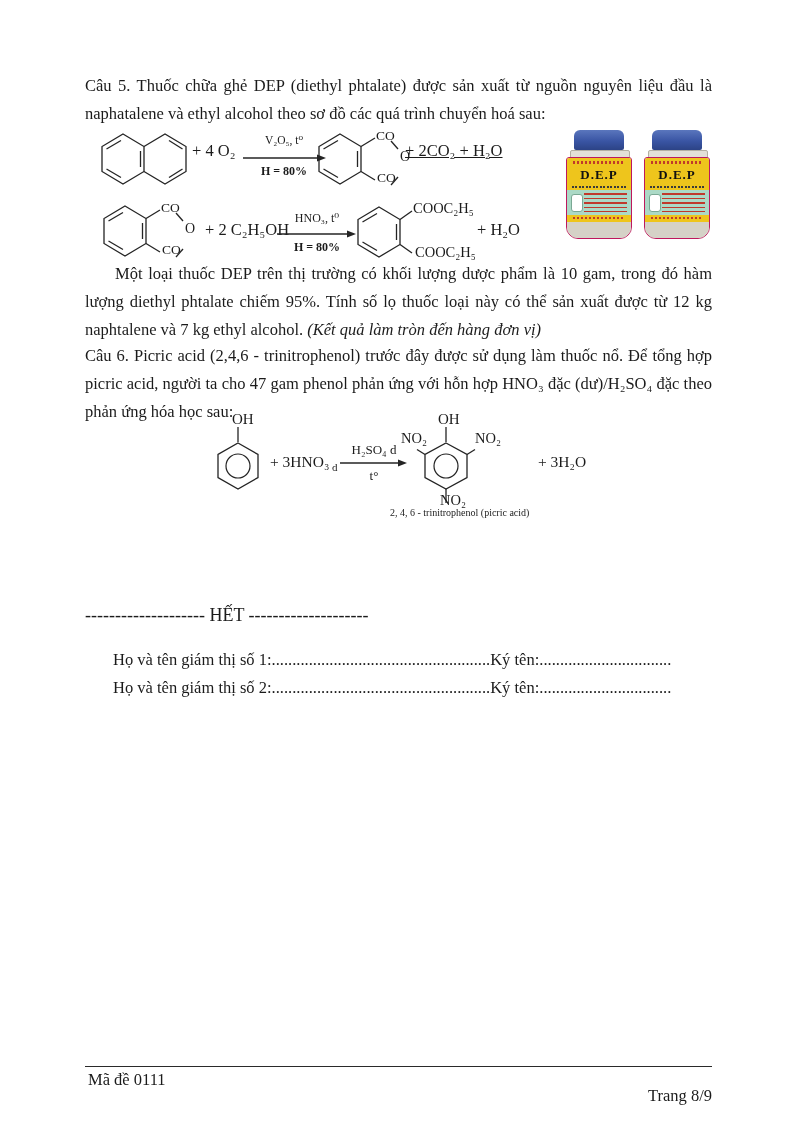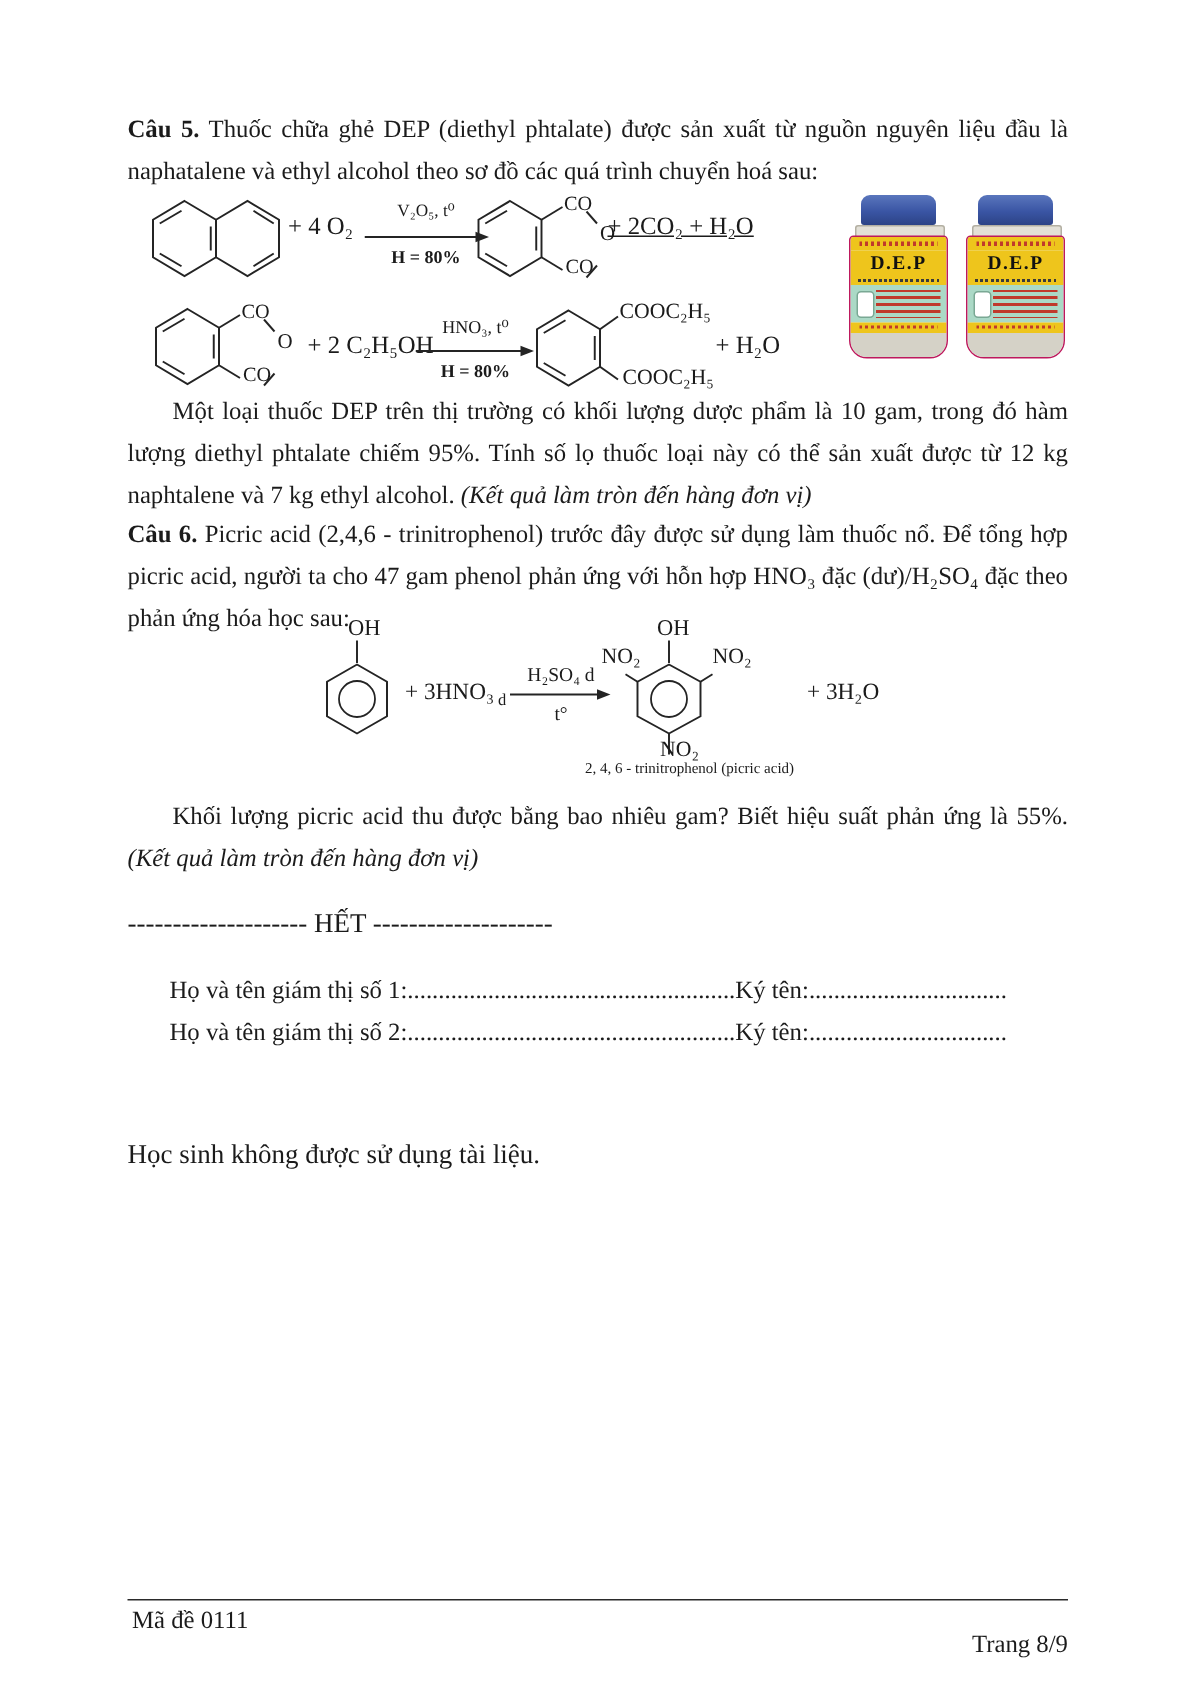--- a/index.html
+++ b/index.html
@@ -1,19 +1,19 @@
 <!DOCTYPE html>
 <html><head>
 <meta charset="utf-8">
 <style>
   html,body{margin:0;padding:0;background:#ffffff;}
   .page{position:relative;width:794px;height:1122px;background:#ffffff;
         font-family:"Liberation Serif","DejaVu Serif",serif;color:#1b1b1b;overflow:hidden;}
   .para{position:absolute;font-size:16.5px;line-height:28px;text-align:justify;}
-  .qlabel{font-weight:bold;margin-top:16px;}
+  .qlabel{font-weight:normal;margin-top:16px;}
   .it{font-style:italic;}
   .chemtxt{position:absolute;white-space:nowrap;font-size:16.5px;}
   .atom{position:absolute;white-space:nowrap;font-size:13.5px;}
   .cond{position:absolute;text-align:center;font-size:11.5px;white-space:nowrap;}
   .condb{font-weight:bold;font-size:12px;}
   .center-block{position:absolute;left:85px;width:524px;text-align:left;font-size:18px;line-height:22px;}
   .sigline{position:absolute;left:113px;width:596px;font-size:16.5px;white-space:nowrap;overflow:hidden;}
   svg.struct{position:absolute;}
   svg.struct line, svg.struct path, svg.struct polygon-outline{stroke:#242424;stroke-width:1.3;fill:none;}
   svg.struct circle{stroke:#242424;stroke-width:1.2;fill:none;}
@@ -186,32 +186,28 @@
       <circle cx="32" cy="42" r="12"></circle>
       <line x1="11" y1="30.5" x2="3" y2="25.5"></line>
       <line x1="53" y1="30.5" x2="61" y2="25.5"></line>
       <line x1="32" y1="65" x2="32" y2="79"></line>
     </svg>
     <span class="atom" style="left:260px;top:82px;font-size:14.5px;">NO₂</span>
     <span class="chemtxt" style="left:358px;top:43px;font-size:15.5px;">+ 3H₂O</span>
     <span class="chemtxt" style="left:210px;top:97px;font-size:10px;">2, 4, 6 - trinitrophenol (picric acid)</span>
   </div>
 
-  <div class="para" style="left:85px;top:530px;width:627px;text-indent:30px;">
-    <span>Khối lượng picric acid thu được bằng bao nhiêu gam? Biết hiệu suất phản ứng là 55%. </span><span class="it">(Kết quả làm tròn đến hàng đơn vị)</span>
-  </div>
 
   <div class="center-block" style="top:604px;">-------------------- HẾT --------------------</div>
 
   <div class="sigline" style="top:650px;">
     <span>Họ và tên giám thị số 1:</span><span>.....................................................</span><span>Ký tên:</span><span>................................</span>
   </div>
   <div class="sigline" style="top:678px;">
     <span>Họ và tên giám thị số 2:</span><span>.....................................................</span><span>Ký tên:</span><span>................................</span>
   </div>
 
-  <div class="center-block" style="top:758px;">Học sinh không được sử dụng tài liệu.</div>
 
   <div class="footer-rule"></div>
   <span class="footer-text" style="left:88px;">Mã đề 0111</span>
   <span class="footer-text" style="right:82px;margin-top:16px;">Trang 8/9</span>
 
 </div>
 
 </body></html>

